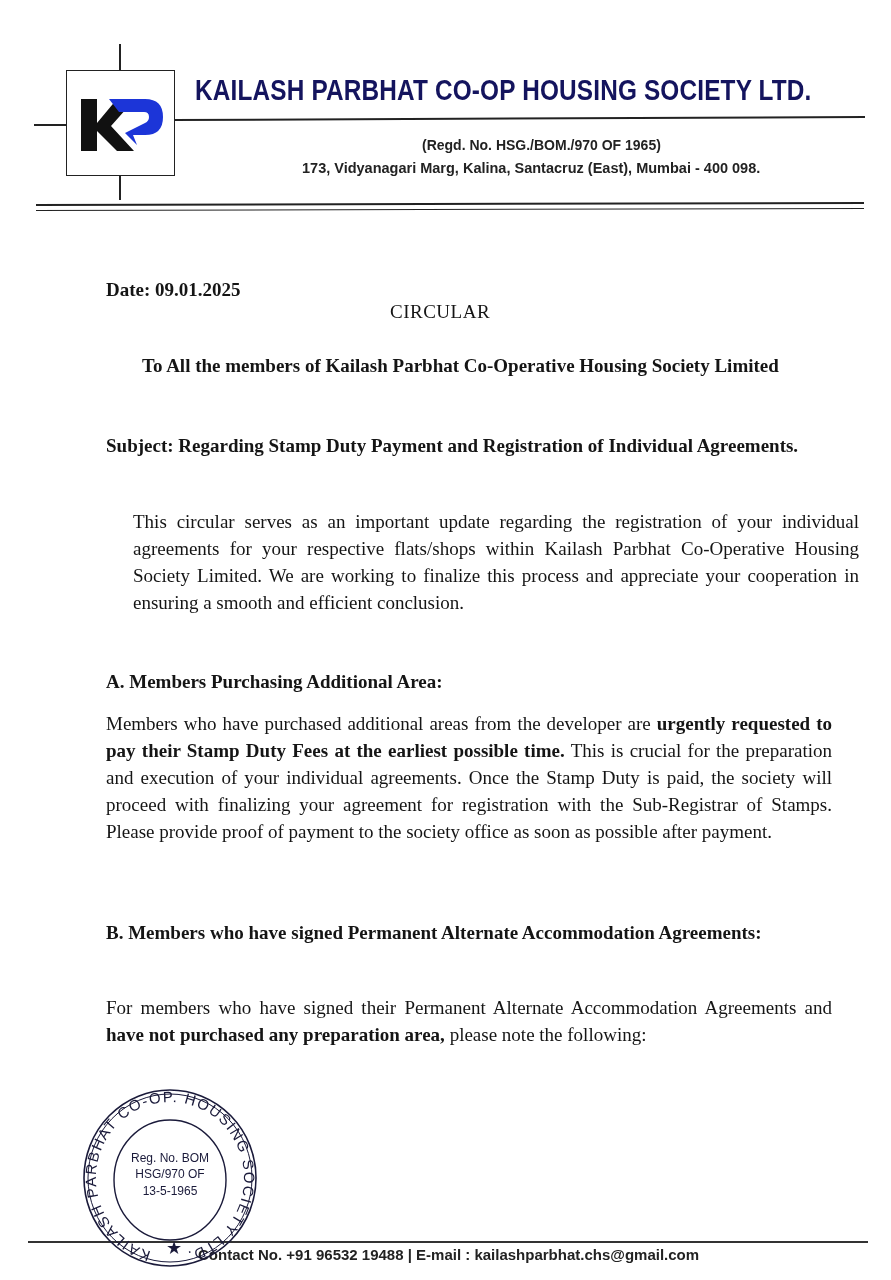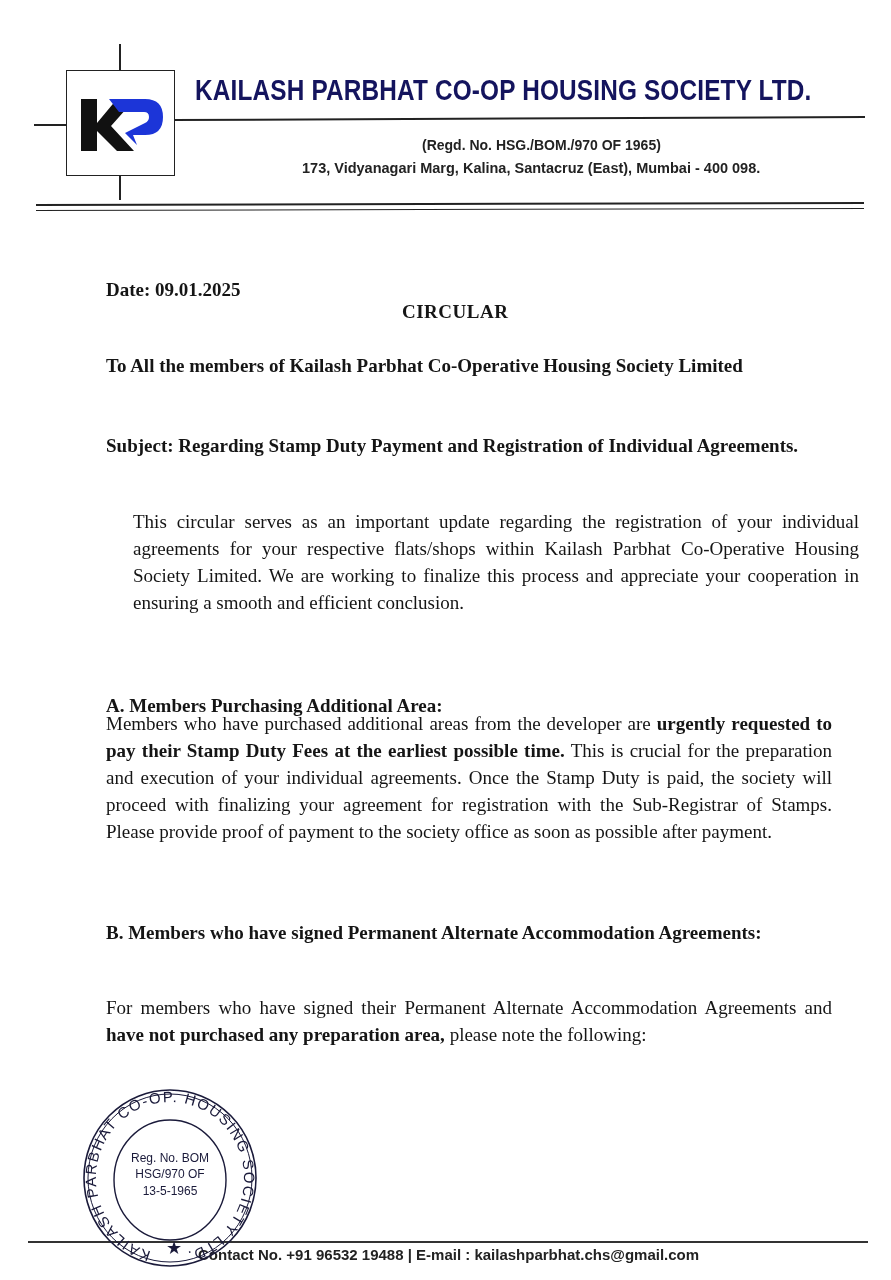--- a/index.html
+++ b/index.html
@@ -10,21 +10,21 @@
   .logo-box { left: 66px; top: 70px; width: 107px; height: 104px; border: 1.5px solid #222; background: #fff; }
   .vline { width: 1.5px; background: #222; }
   .hline { height: 1.5px; background: #222; }
   .org-name { left: 195px; top: 74px; font-family: "Liberation Sans", sans-serif; font-weight: bold; font-size: 29px; color: #14145e; letter-spacing: 0.2px; transform: scaleX(0.84); transform-origin: left top; white-space: nowrap; }
   .regd { left: 378px; top: 137px; font-family: "Liberation Sans", sans-serif; font-weight: bold; font-size: 14px; color: #222; white-space: nowrap; margin-left: 44px; }
   .address { left: 256px; top: 160px; font-family: "Liberation Sans", sans-serif; font-weight: bold; font-size: 14.5px; color: #222; white-space: nowrap; margin-left: 46px; }
 
   
   .serif { font-family: "Liberation Serif", serif; font-size: 19px; line-height: 27px; color: #151515; }
   .date { left: 106px; top: 276px; font-weight: bold; }
-  .circular { left: 402px; top: 298px; font-weight: bold; letter-spacing: 0.5px; }
+  .circular { left: 390px; top: 298px; font-weight: normal; letter-spacing: 0.5px; }
   .para { left: 106px; width: 726px; text-align: justify; }
   .b { font-weight: bold; }
 
   
   .footer-line { left: 28px; top: 1241px; width: 840px; height: 1.5px; background: #333; }
   .contact { left: 176px; top: 1246px; font-family: "Liberation Sans", sans-serif; font-weight: bold; font-size: 15px; color: #222; white-space: nowrap; margin-left: 22px; }
 
   
   .stamp { left: 80px; top: 1086px; width: 180px; height: 185px; }
   .stamp-inner-text { font-family: "Liberation Sans", sans-serif; font-size: 12px; fill: #1a1a3a; }
@@ -49,27 +49,27 @@
 <div class="abs org-name">KAILASH PARBHAT CO-OP HOUSING SOCIETY LTD.</div>
 <div class="abs regd">(Regd. No. HSG./BOM./970 OF 1965)</div>
 <div class="abs address">173, Vidyanagari Marg, Kalina, Santacruz (East), Mumbai - 400 098.</div>
 
 <div class="abs hline" style="left:36px; top:203px; width:828px; height:2px; transform:rotate(-0.15deg);"></div>
 <div class="abs hline" style="left:36px; top:209px; width:828px; height:1px; transform:rotate(-0.15deg);"></div>
 
 <div class="abs serif date">Date: 09.01.2025</div>
 <div class="abs serif circular">CIRCULAR</div>
 
-<div class="abs serif para b" style="top:352px; text-align:left;">To All the members of Kailash Parbhat Co-Operative Housing Society Limited</div>
+<div class="abs serif para b" style="top:352px; text-align:left;margin-left:36px;">To All the members of Kailash Parbhat Co-Operative Housing Society Limited</div>
 
 <div class="abs serif para b" style="top:432px; text-align:left;">Subject: Regarding Stamp Duty Payment and Registration of Individual Agreements.</div>
 
 <div class="abs serif para" style="top:508px;margin-left:27px;">This circular serves as an important update regarding the registration of your individual agreements for your respective flats/shops within Kailash Parbhat Co-Operative Housing Society Limited. We are working to finalize this process and appreciate your cooperation in ensuring a smooth and efficient conclusion.</div>
 
-<div class="abs serif para b" style="top:692px;">A. Members Purchasing Additional Area:</div>
+<div class="abs serif para b" style="top:668px;">A. Members Purchasing Additional Area:</div>
 
 <div class="abs serif para" style="top:710px;">
   <span>Members who have purchased additional areas from the developer are </span><span class="b">urgently requested to pay their Stamp Duty Fees at the earliest possible time.</span><span> This is crucial for the preparation and execution of your individual agreements. Once the Stamp Duty is paid, the society will proceed with finalizing your agreement for registration with the Sub-Registrar of Stamps. Please provide proof of payment to the society office as soon as possible after payment.</span>
 </div>
 
 <div class="abs serif para b" style="top:919px; text-align:left;">B. Members who have signed Permanent Alternate Accommodation Agreements:</div>
 
 <div class="abs serif para" style="top:994px;">
   <span>For members who have signed their Permanent Alternate Accommodation Agreements and </span><span class="b">have not purchased any preparation area,</span><span> please note the following:</span>
 </div>

